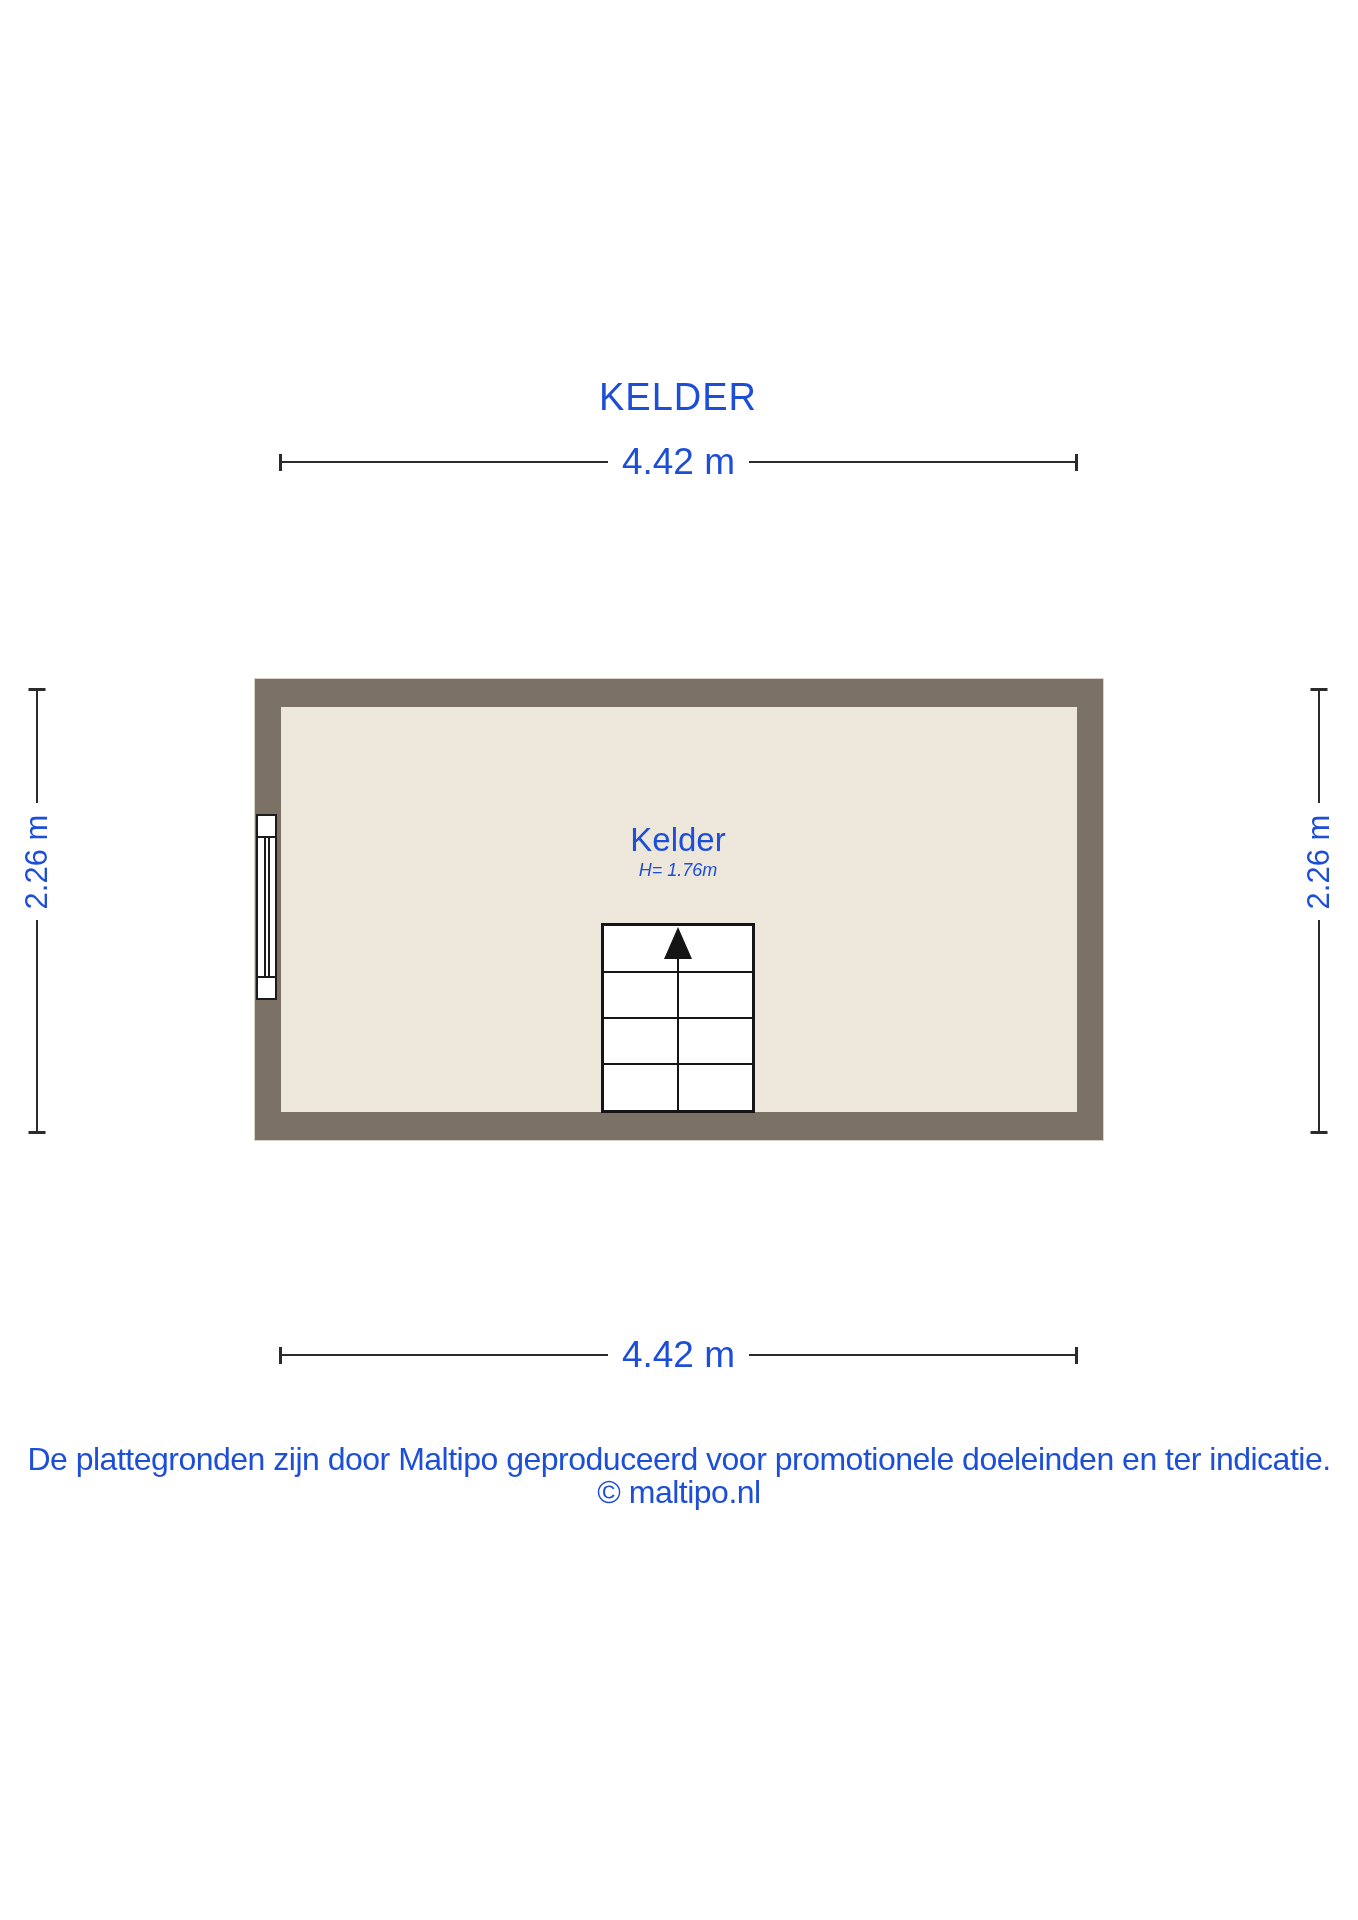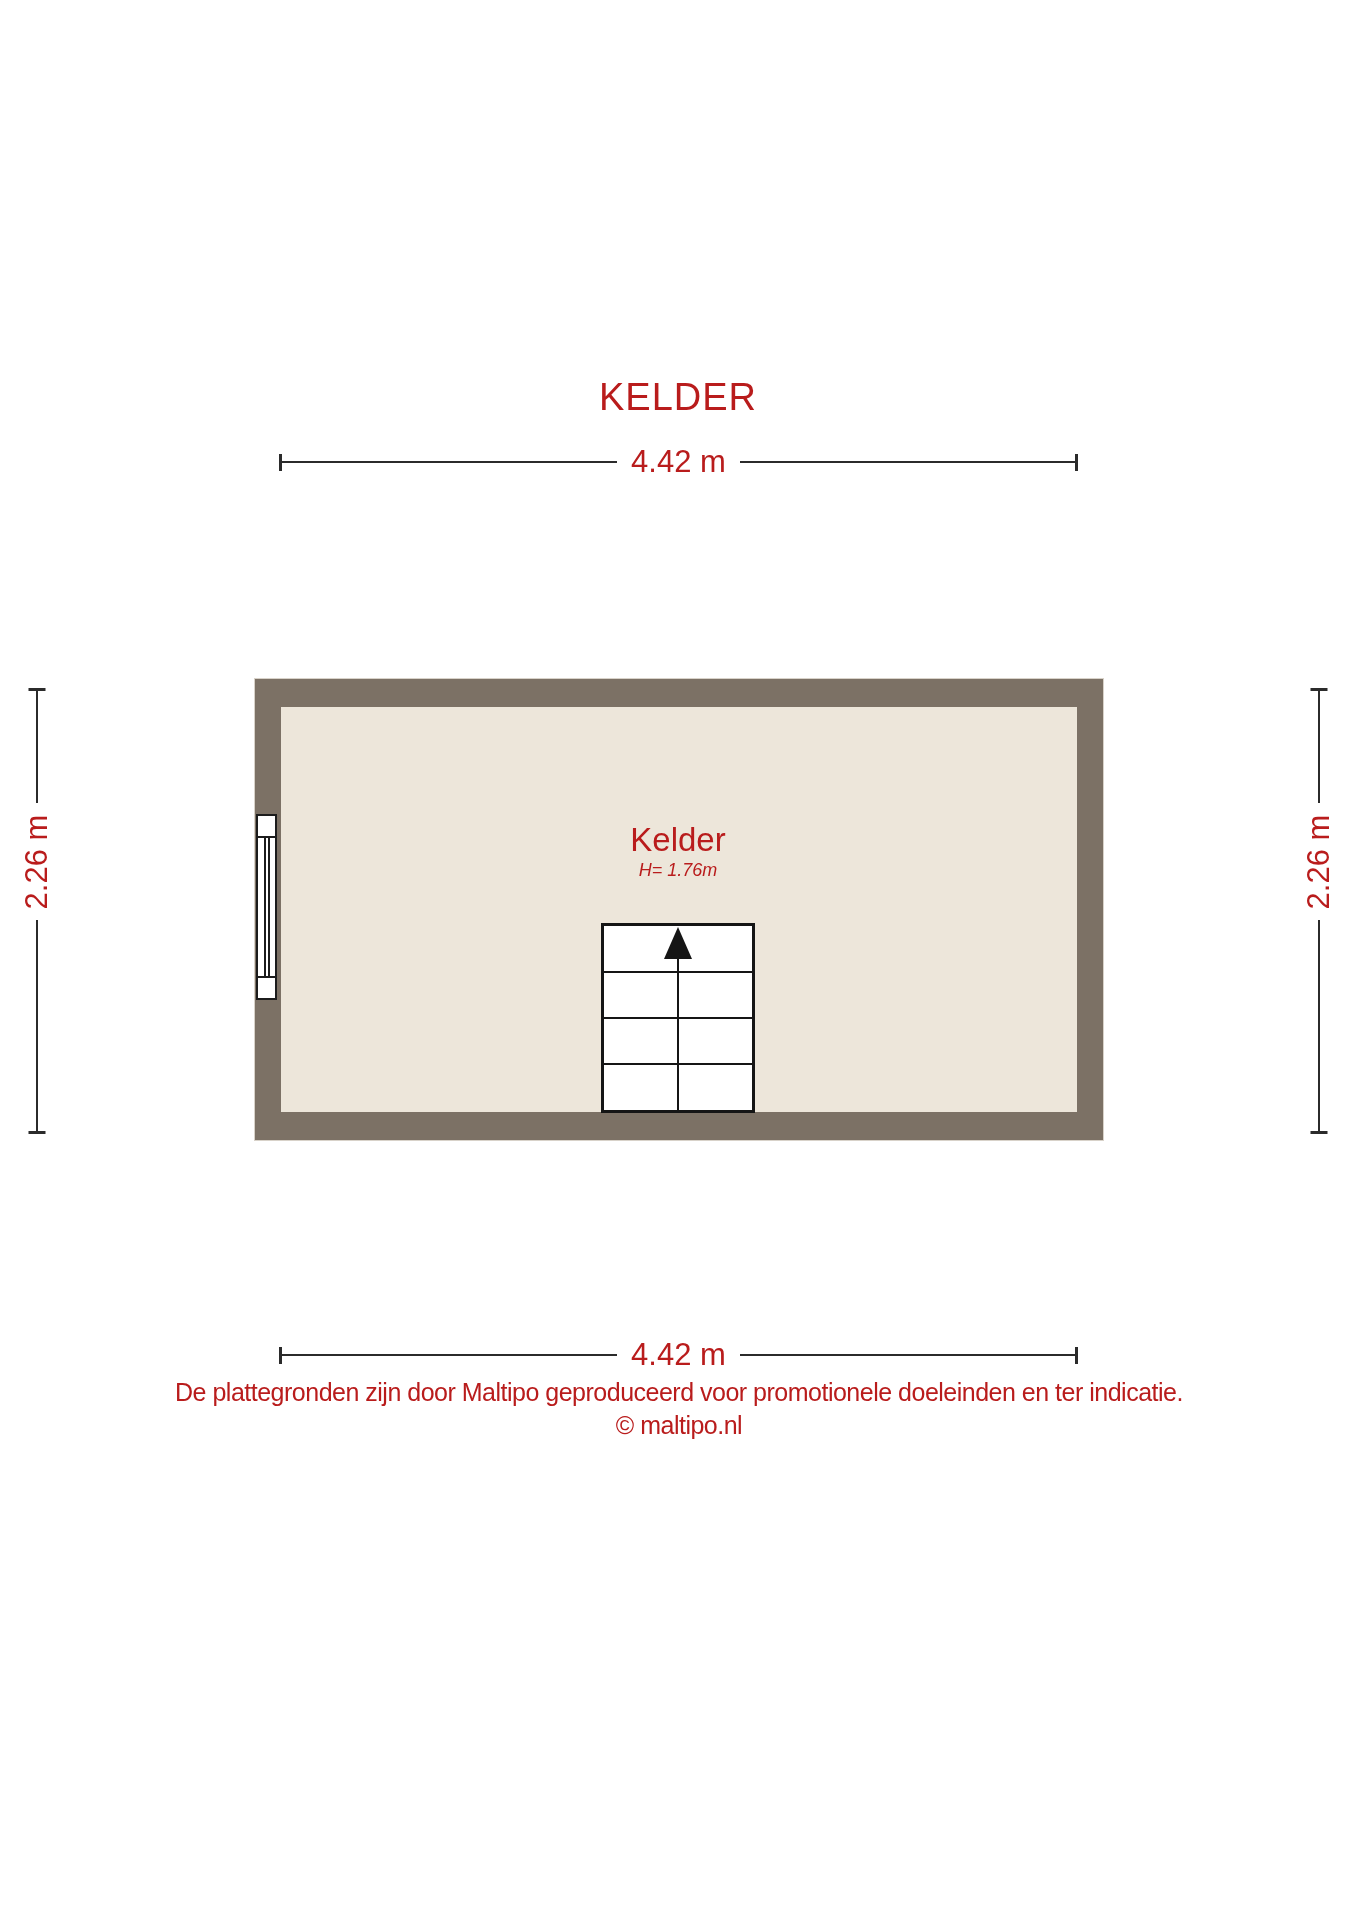--- a/index.html
+++ b/index.html
@@ -2,21 +2,21 @@
 <html><head>
 <meta charset="utf-8">
 <style>
   html, body { margin: 0; padding: 0; background: #ffffff; }
   .canvas {
     position: relative;
     width: 1358px;
     height: 1920px;
     background: #ffffff;
     font-family: "Liberation Sans", sans-serif;
-    color: #b91c1c;
+    color: #1d4ed8;
     overflow: hidden;
   }
 
   
   .plan-title {
     position: absolute;
     top: 376px;
     left: 678px;
     transform: translateX(-50%);
     font-size: 38px;
@@ -34,21 +34,21 @@
     display: flex;
     align-items: center;
   }
   .hdim.top    { top: 446px; }
   .hdim.bottom { top: 1339px; }
   .hdim .cap  { width: 3px; height: 17px; background: #2b2b2b; flex: 0 0 auto; }
   .hdim .seg  { flex: 1 1 auto; height: 2px; background: #2b2b2b; }
   .hdim .dim-label {
     flex: 0 0 auto;
     padding: 0 14px;
-    font-size: 31px;
+    font-size: 37px;
     white-space: nowrap;
   }
 
   
   .vdim {
     position: absolute;
     top: 688px;
     width: 54px;
     height: 446px;
   }
@@ -152,24 +152,24 @@
     top: 1px;
     width: 0; height: 0;
     border-left: 14px solid transparent;
     border-right: 14px solid transparent;
     border-bottom: 32px solid #151515;
   }
 
   
   .footer {
     position: absolute;
-    left: 0; top: 1376px;
+    left: 0; top: 1443px;
     width: 100%;
     text-align: center;
-    font-size: 25px;
+    font-size: 32px;
     line-height: 33px;
     letter-spacing: -0.5px;
   }
 </style>
 </head>
 <body>
 
 <div class="canvas">
 
   <div class="plan-title">KELDER</div>

